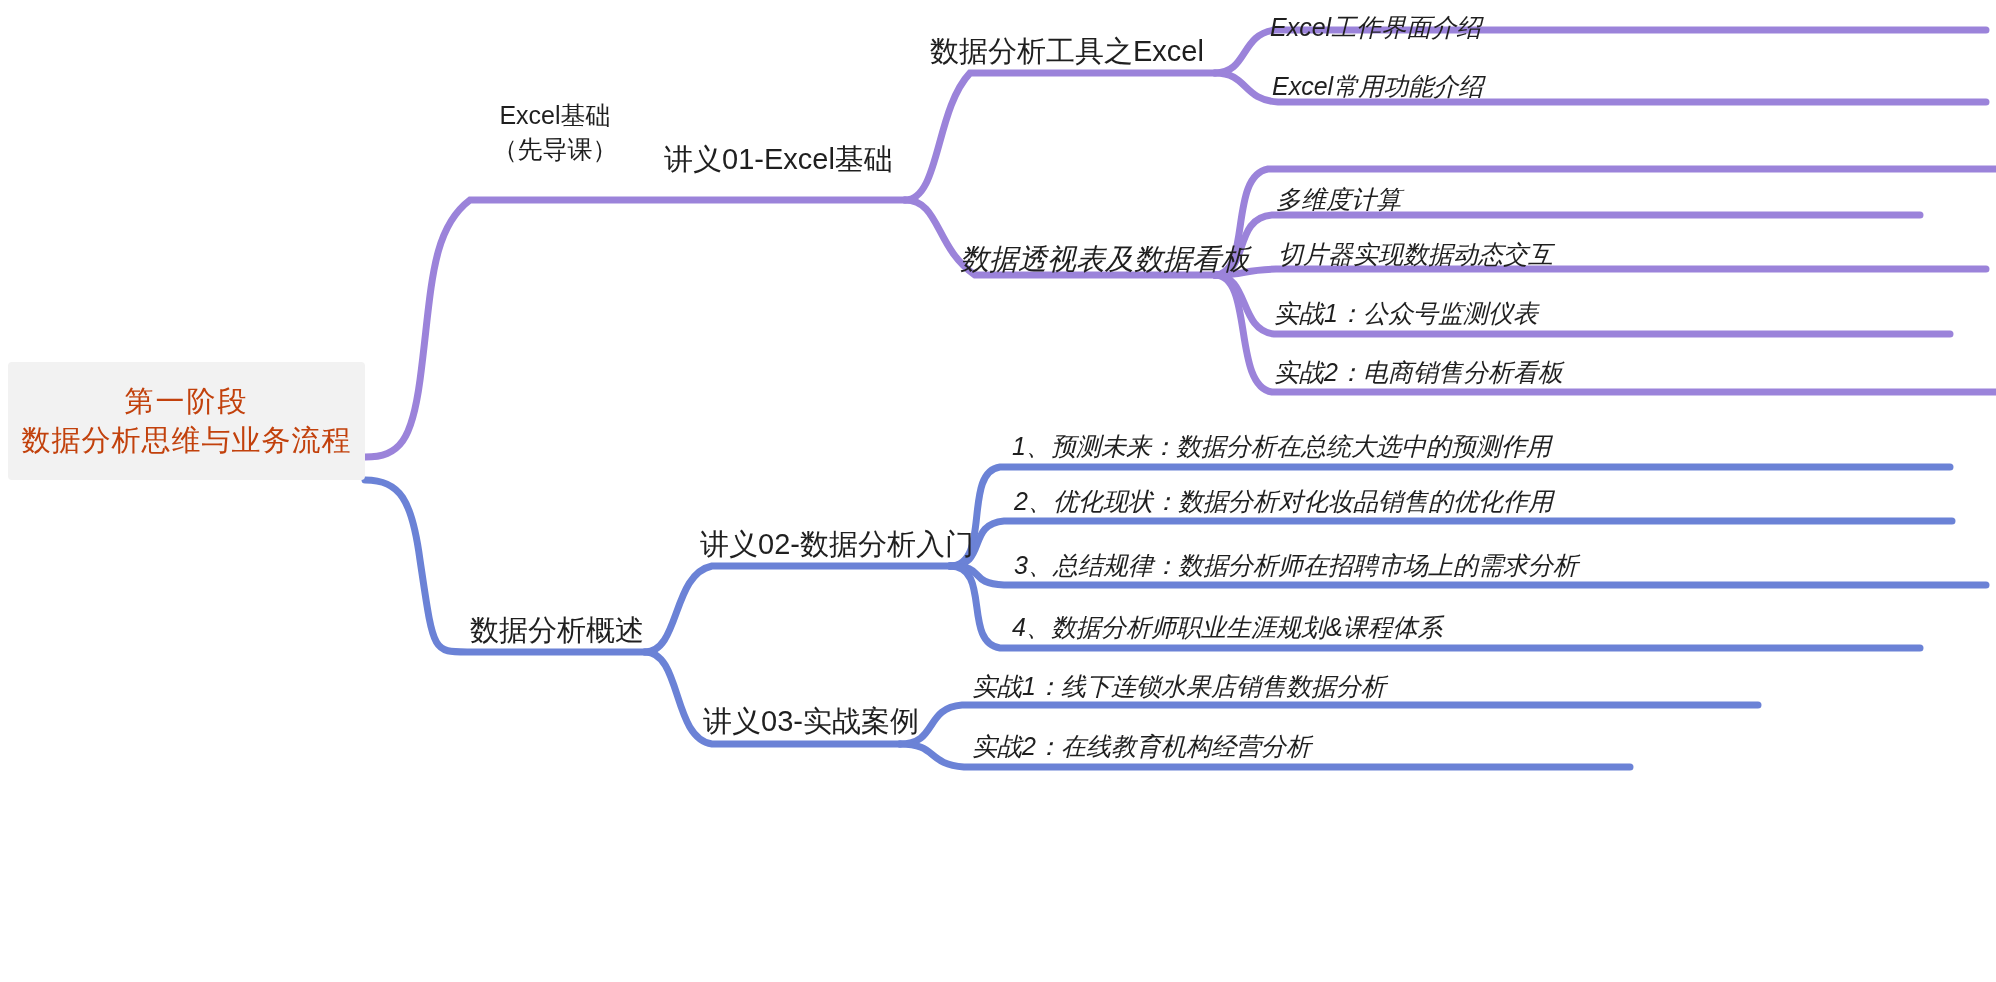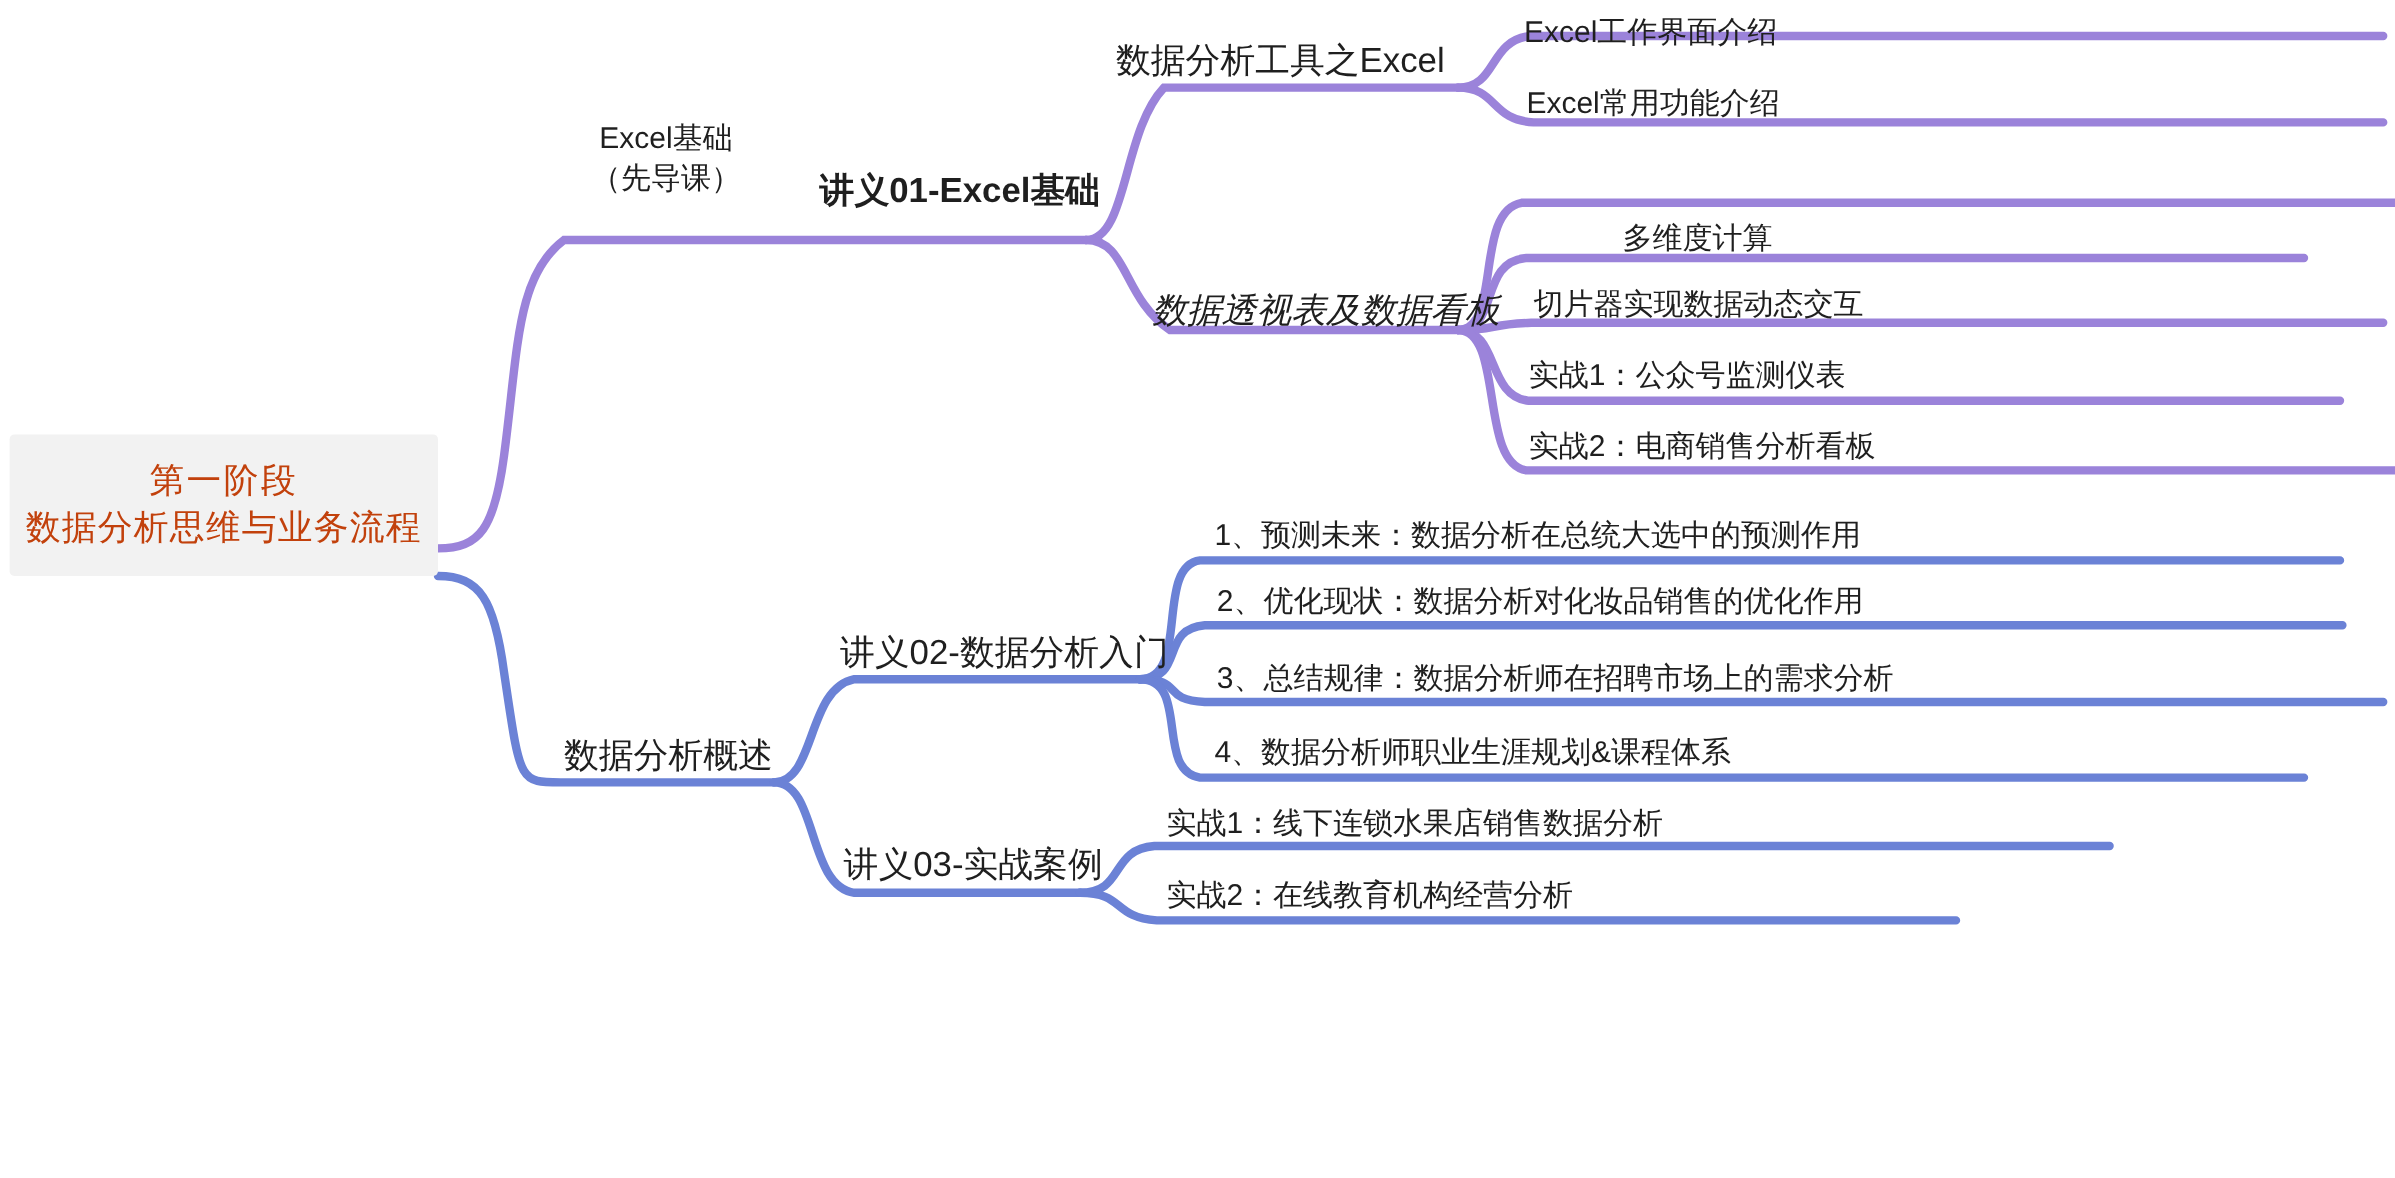--- a/index.html
+++ b/index.html
@@ -10,21 +10,21 @@
   .node{position:absolute;color:#1f1f1f;white-space:nowrap;line-height:1.35;}
   .root-node{
     background:#f2f2f2;border-radius:4px;
     display:flex;flex-direction:column;align-items:center;justify-content:center;
     text-align:center;font-size:29px;color:#c2410c;
   }
   .root-line1{letter-spacing:2px;}
   .root-line2{letter-spacing:1px;}
   .lbl{font-size:29px;}
   .lbl2{font-size:25px;text-align:center;}
-  .leaf{font-size:25px;}
+  .leaf{font-size:25px;font-style:italic;}
 </style>
 </head>
 <body>
 
 <div id="stage">
 
   <svg class="links" viewBox="0 0 1996 982" preserveAspectRatio="none">
 
     <g fill="none" stroke="#9b83da" stroke-width="7" stroke-linecap="round">
 
@@ -65,30 +65,30 @@
   <div class="node root-node" style="left:8px; top:362px; width:357px; height:118px;">
     <div class="root-line1">第一阶段</div>
     <div class="root-line2">数据分析思维与业务流程</div>
   </div>
 
   <div class="node lbl2" style="left:455px; top:99px; width:200px;">
     <div>Excel基础</div>
     <div>（先导课）</div>
   </div>
 
-  <div class="node lbl" style="left:683px; top:140px;font-weight:bold;">讲义01-Excel基础</div>
+  <div class="node lbl" style="left:664px; top:140px;">讲义01-Excel基础</div>
 
   <div class="node lbl" style="left:930px; top:32px;">数据分析工具之Excel</div>
 
   <div class="node lbl" style="left:960px; top:240px;font-style:italic;">数据透视表及数据看板</div>
 
   <div class="node leaf" style="left:1270px; top:11px;">Excel工作界面介绍</div>
   <div class="node leaf" style="left:1272px; top:70px;">Excel常用功能介绍</div>
 
-  <div class="node leaf" style="left:1352px; top:183px;">多维度计算</div>
+  <div class="node leaf" style="left:1276px; top:183px;">多维度计算</div>
   <div class="node leaf" style="left:1278px; top:238px;">切片器实现数据动态交互</div>
   <div class="node leaf" style="left:1274px; top:297px;">实战1：公众号监测仪表</div>
   <div class="node leaf" style="left:1274px; top:356px;">实战2：电商销售分析看板</div>
 
   <div class="node lbl" style="left:470px; top:611px;">数据分析概述</div>
 
   <div class="node lbl" style="left:700px; top:525px;">讲义02-数据分析入门</div>
 
   <div class="node lbl" style="left:703px; top:702px;">讲义03-实战案例</div>
 

